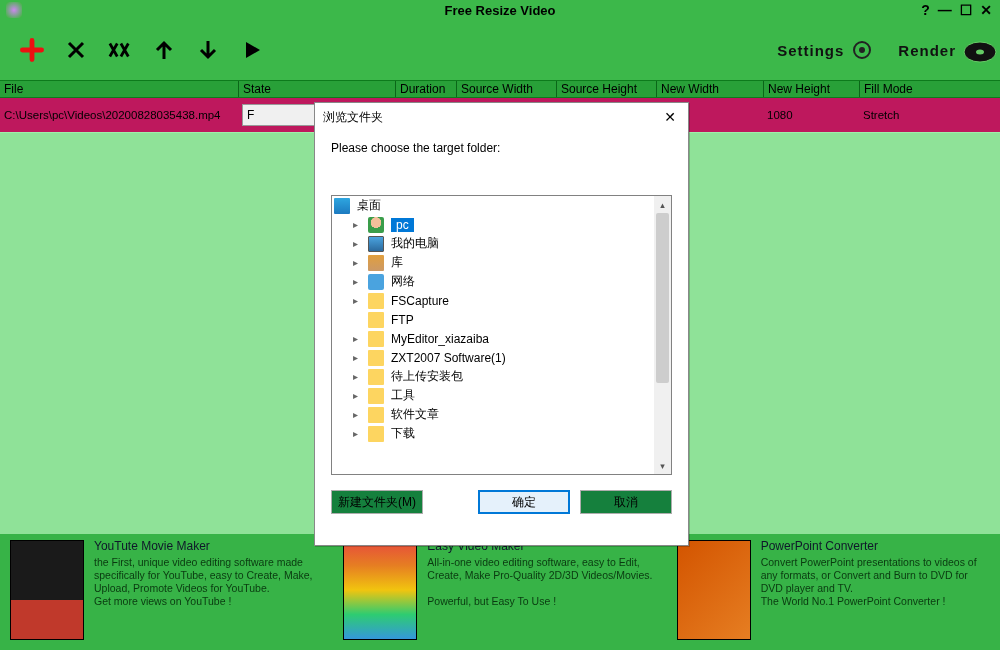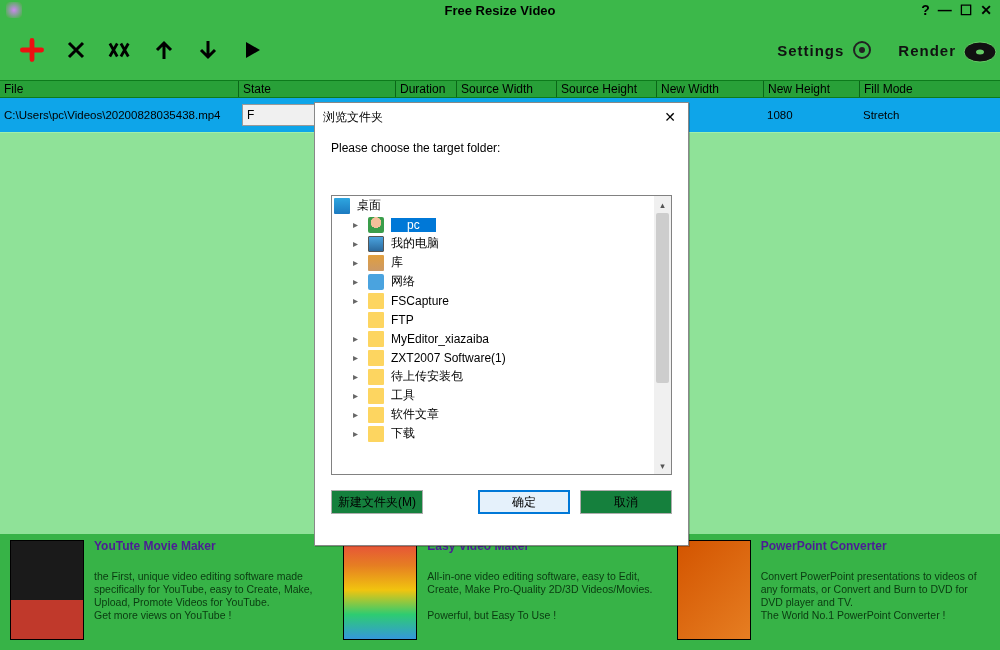--- a/index.html
+++ b/index.html
@@ -14,51 +14,51 @@
   .toolbar { height: 60px; display: flex; align-items: center; padding: 0 10px; position: relative; }
   .toolbar .tool { width: 24px; height: 24px; margin: 0 10px; display: flex; align-items: center; justify-content: center; cursor: pointer; }
   .toolbar .right { position: absolute; right: 10px; top: 50%; transform: translateY(-50%); display: flex; align-items: center; gap: 20px; }
   .rlabel { font-size: 15px; font-weight: bold; color: #111; font-family: "Times New Roman", serif; letter-spacing: 1px; display: flex; align-items: center; gap: 6px; }
   .rlabel .gear,.rlabel .disc { width:28px;height:22px;display:inline-block; }
 
   .headerrow { display:grid; grid-template-columns:238px 157px 61px 100px 100px 107px 96px 199px; height:18px; background:#28a038; border-top:1px solid #0d7a1c; border-bottom:1px solid #0d7a1c; }
   .headerrow > div { font-size:12px; color:#000; padding-left:4px; border-left:1px solid #0a6618; display:flex; align-items:center; overflow:hidden; white-space:nowrap; }
   .headerrow > div:first-child{border-left:none;}
 
-  .datarow { display:grid; grid-template-columns:238px 157px 61px 100px 100px 107px 96px 199px; background:#0ea5e9; height:34px; }
+  .datarow { display:grid; grid-template-columns:238px 157px 61px 100px 100px 107px 96px 199px; background:#be185d; height:34px; }
   .datarow > div { font-size:11.5px; color:#000; padding:2px 4px; display:flex; align-items:center; overflow:hidden; }
   .datarow .wrap{ white-space:normal; word-break:break-all; line-height:14px; }
   .stateinput{ background:#f0f0f0; border:1px solid #999; width:100%; height:22px; padding:0 4px; font-size:12px; }
 
   .listarea{ height:420px; background:#8fe298; border-top:1px solid #a0efaa; }
 
   .bottom{ position:absolute; bottom:0; left:0; right:0; height:116px; background:#37b347; padding:6px 10px; display:flex; gap:20px; }
   .promo{ display:flex; gap:10px; width:320px; }
   .thumb{ width:74px; height:100px; background:linear-gradient(180deg,#111,#555); border:1px solid #000; flex-shrink:0; position:relative; }
   .thumb.yt{background:linear-gradient(180deg,#1a1a1a 0%,#1a1a1a 60%,#c0392b 60%,#c0392b 100%);}
   .thumb.evm{background:linear-gradient(180deg,#e74c3c 0%,#e67e22 25%,#f1c40f 50%,#2ecc71 75%,#3498db 100%);}
   .thumb.ppt{background:linear-gradient(135deg,#d35400,#e67e22);} 
   .prtext{ font-size:10.5px; color:#0a3a10; line-height:13px; }
-  .prtext .pt{ font-size:12px; font-weight:bold; color:#4c1d95; margin-bottom:17px; display:block;}
+  .prtext .pt{ font-size:12px; font-weight:normal; color:#0f172a; margin-bottom:3px; display:block;}
 
   .overlay{ position:absolute; left:0;top:0;right:0;bottom:0; }
 
   .dialog{ position:absolute; left:314px; top:102px; width:375px; height:444px; background:#fff; border:1px solid #888; box-shadow:1px 1px 0 rgba(0,0,0,0.2); }
   .dlg-title{ height:28px; display:flex; align-items:center; justify-content:space-between; padding:0 8px; font-size:12px; }
   .dlg-close{ width:20px; height:20px; display:flex; align-items:center; justify-content:center; cursor:pointer; font-size:14px;}
   .dlg-body{ padding:10px 16px 0 16px; }
   .dlg-msg{ font-size:12px; color:#000; margin-bottom:40px; }
   .tree-box{ border:1px solid #818181; height:280px; position:relative; background:#fff; }
   .tree-scroll{ position:absolute; top:0;bottom:0;left:0;right:17px; overflow:hidden; }
   .scrolltrack{ position:absolute; right:0;top:0;bottom:0;width:17px;background:#f0f0f0; }
   .scrolltrack .up,.scrolltrack .dn{height:17px;width:17px;background:#f0f0f0;display:flex;align-items:center;justify-content:center;font-size:9px;color:#555;}
   .scrolltrack .dn{position:absolute;bottom:0;}
   .scrolltrack .thumb2{position:absolute;top:17px;left:2px;right:2px;height:170px;background:#cdcdcd;border-radius:2px;}
   .tree-row{ height:19px; display:flex; align-items:center; font-size:12px; gap:7px;}
-  .tree-row.sel .lab{ background:#0078d7; color:#fff; padding:0 16px;}
+  .tree-row.sel .lab{ background:#0078d7; color:#fff; padding:0 5px;}
   .caret{ width:11px; display:inline-flex; justify-content:center; color:#666; font-size:10px;}
   .ticon{ width:16px; height:16px; display:inline-block; background:#fdd560; border-radius:1px; position:relative;}
   .ticon.desk{background:linear-gradient(180deg,#2ea6e0,#1c7ac0);border-radius:1px;}
   .ticon.user{background:radial-gradient(circle at 50% 35%,#f5c09b 40%,#3a9d4a 42%);border-radius:2px;}
   .ticon.pc{background:linear-gradient(180deg,#4aa3df,#2b6a9e);border-radius:1px;border:1px solid #555;}
   .ticon.lib{background:linear-gradient(180deg,#e19f3e,#c96);border-radius:1px;}
   .ticon.net{background:#4aa3df;border-radius:2px;}
   .lab{ white-space:nowrap; }
   .dlg-buttons{ display:flex; gap:10px; justify-content:flex-start; padding:15px 16px 0 16px; }
   .dlg-btn{ width:92px; height:24px; font-size:12px; background:#15803d; border:1px solid #adadad; cursor:pointer; }

